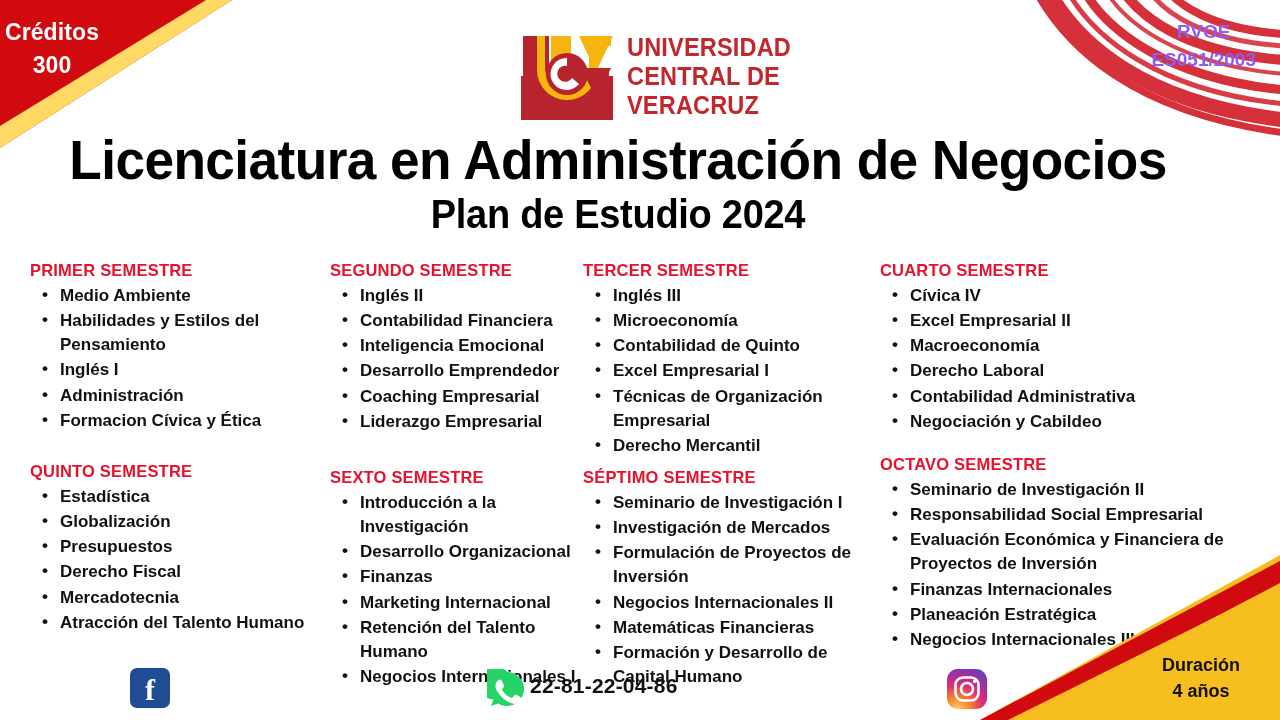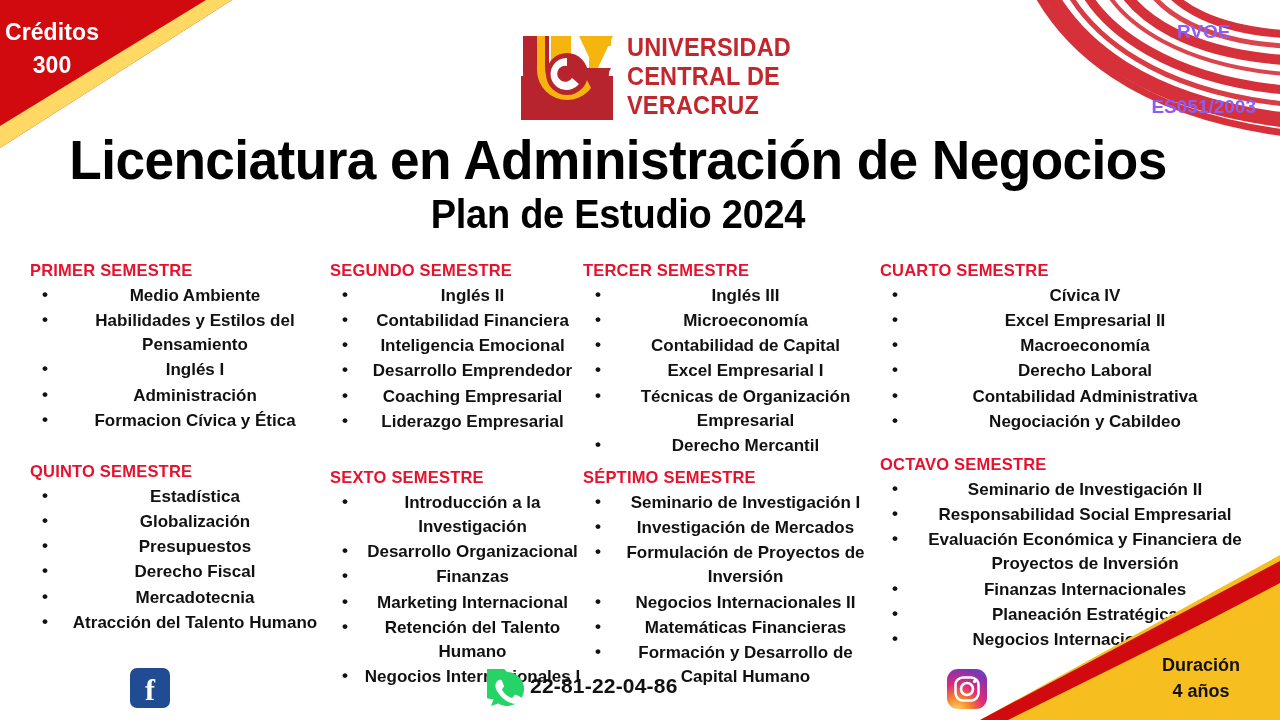--- a/index.html
+++ b/index.html
@@ -44,21 +44,21 @@
   }
   .rvoe {
     position: absolute; right: 24px; top: 18px;
     text-align: center;
     color: #8b5cf6;
     font-weight: bold;
     font-size: 19px;
     line-height: 1.45;
     z-index: 7;
   }
-  .rvoe .l2 { display: block; margin-top: 47px; }
+  .rvoe .l2 { display: block; }
 
   
   .logo {
     position: absolute; left: 521px; top: 33px;
     display: flex; align-items: center; gap: 14px;
     z-index: 6;
   }
   .logo-mark { position: relative; width: 92px; height: 86px; }
   .logo-words {
     color: #c1272d;
@@ -118,21 +118,20 @@
   .sem ul { list-style: none; margin: 0; padding: 0; }
   .sem li {
     position: relative;
     color: #111111;
     font-family: "Liberation Sans Narrow", "Liberation Sans", sans-serif;
     font-weight: bold;
     font-size: 17px;
     line-height: 1.42;
     padding-left: 30px;
     margin-bottom: 1px;
-    text-align: center;
   }
   .sem li::before {
     content: "\2022";
     position: absolute;
     left: 12px; top: -1px;
     font-size: 17px;
     line-height: 1.42;
     color: #111111;
   }
 
@@ -276,21 +275,21 @@
         <li>Coaching Empresarial</li>
         <li>Liderazgo Empresarial</li>
       </ul>
     </div>
 
     <div class="sem col3 row1">
       <div class="sem-title">Tercer Semestre</div>
       <ul>
         <li>Inglés III</li>
         <li>Microeconomía</li>
-        <li>Contabilidad de Capital</li>
+        <li>Contabilidad de Quinto</li>
         <li>Excel Empresarial I</li>
         <li>Técnicas de Organización Empresarial</li>
         <li>Derecho Mercantil</li>
       </ul>
     </div>
 
     <div class="sem col4 row1">
       <div class="sem-title">Cuarto Semestre</div>
       <ul>
         <li>Cívica IV</li>

